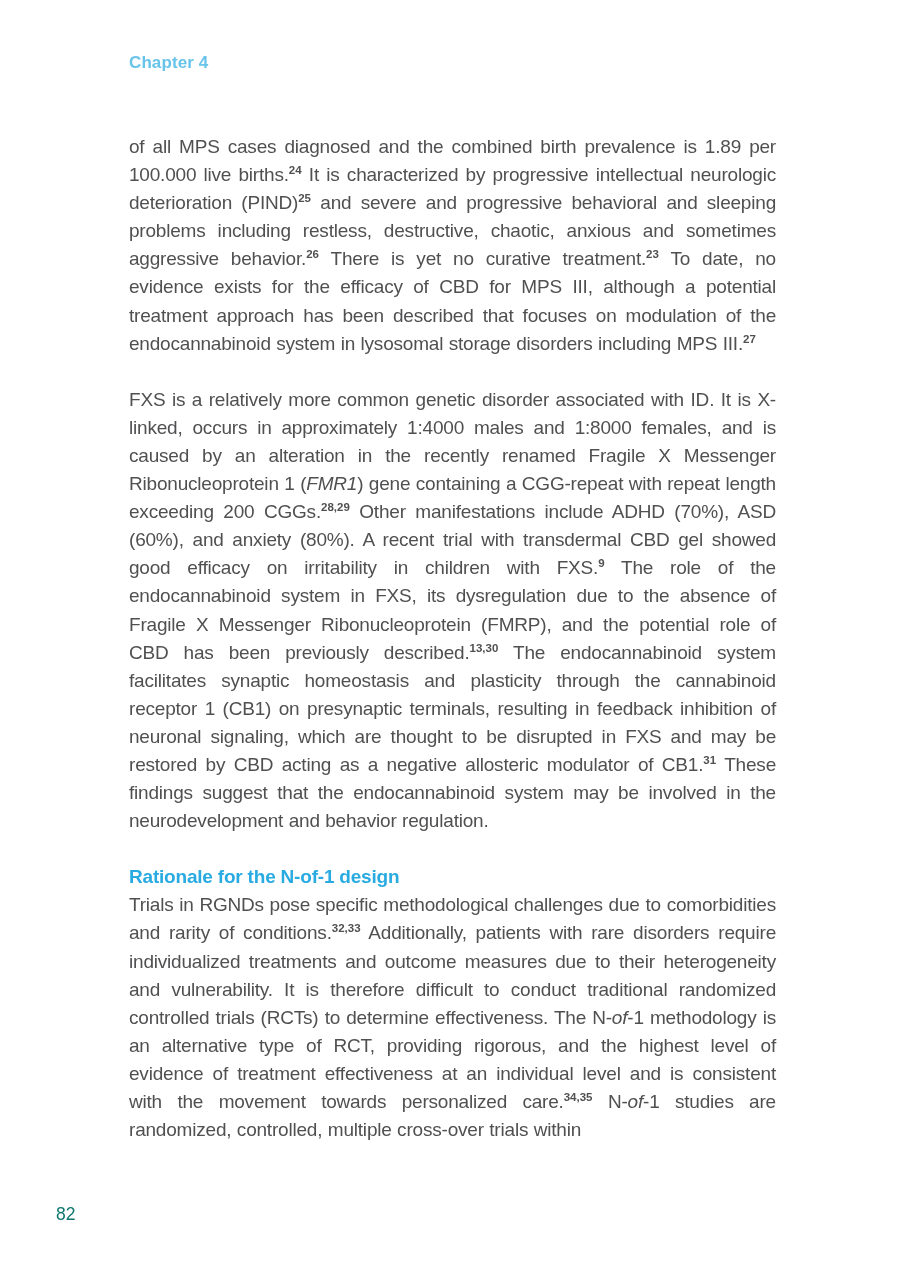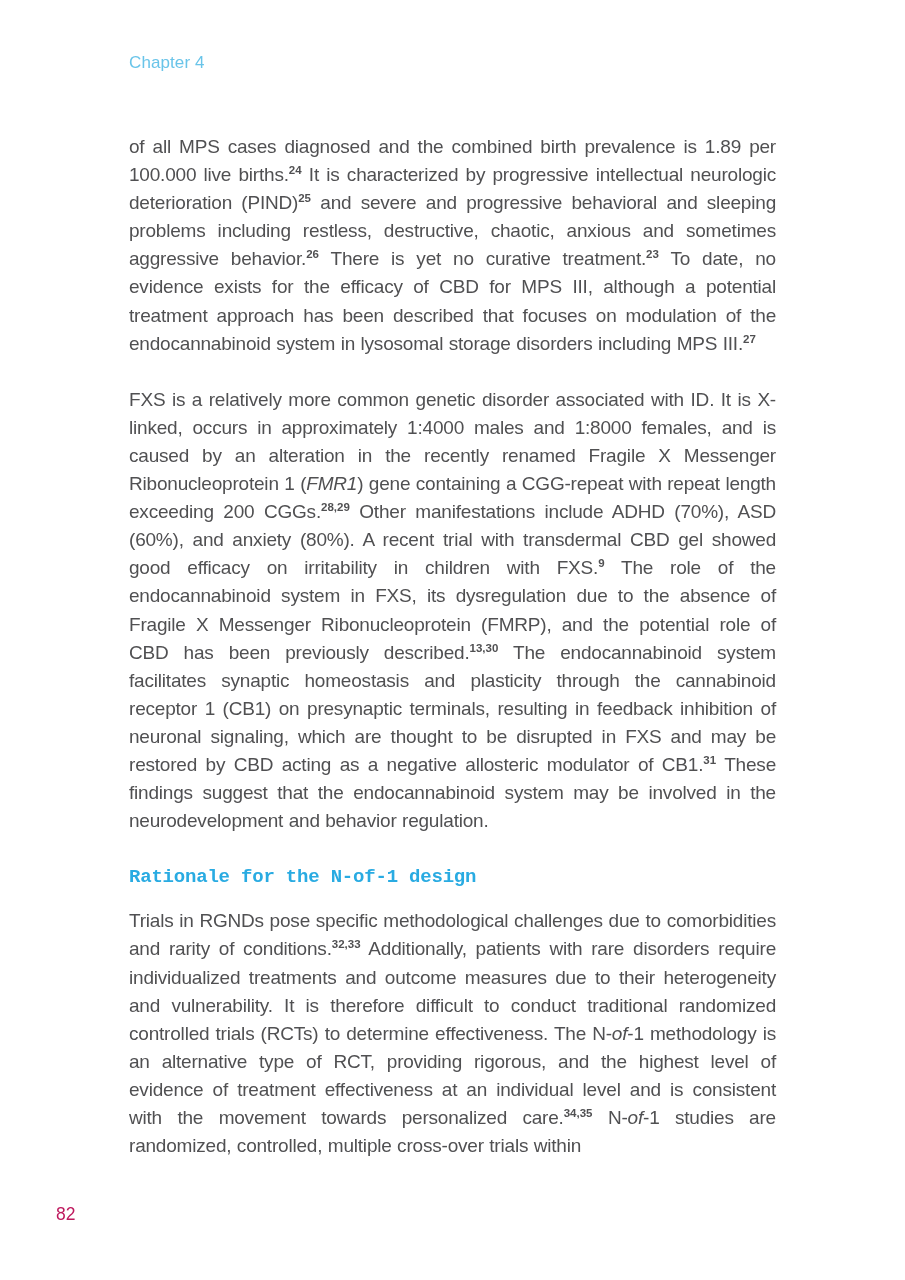--- a/index.html
+++ b/index.html
@@ -16,20 +16,21 @@
     font-family: "Liberation Sans", sans-serif;
   }
   .chapter-header {
     position: absolute;
     left: 129px;
     top: 52px;
     font-size: 17px;
     line-height: 22px;
     color: #69c4e9;
     letter-spacing: 0.1px;
+    font-weight: bold;
   }
   .text-block {
     position: absolute;
     left: 129px;
     top: 133px;
     width: 647px;
   }
   .para {
     margin: 0 0 28px 0;
     font-size: 19px;
@@ -48,32 +49,31 @@
   }
   .para em {
   }
   .section-heading {
     margin: 0;
     font-size: 19px;
     line-height: 28.1px;
     font-weight: 700;
     color: #29abe2;
     letter-spacing: -0.2px;
-    font-family: Liberation Mono, monospace;
   }
   .para.after-heading {
-    margin-top: 16px;
+    margin-top: 0;
   }
   .page-number {
     position: absolute;
     left: 56px;
     top: 1203px;
     font-size: 17.5px;
     line-height: 22px;
-    color: #be185d;
+    color: #0f766e;
   }
 </style>
 </head>
 <body>
 
 <div class="page">
   <div class="chapter-header">Chapter 4</div>
 
   <main class="text-block">
     <p class="para"><span>of all MPS cases diagnosed and the combined birth prevalence is 1.89 per 100.000 live births.</span><sup>24</sup><span> It is characterized by progressive intellectual neurologic deterioration (PIND)</span><sup>25</sup><span> and severe and progressive behavioral and sleeping problems including restless, destructive, chaotic, anxious and sometimes aggressive behavior.</span><sup>26</sup><span> There is yet no curative treatment.</span><sup>23</sup><span> To date, no evidence exists for the efficacy of CBD for MPS III, although a potential treatment approach has been described that focuses on modulation of the endocannabinoid system in lysosomal storage disorders including MPS III.</span><sup>27</sup></p>

